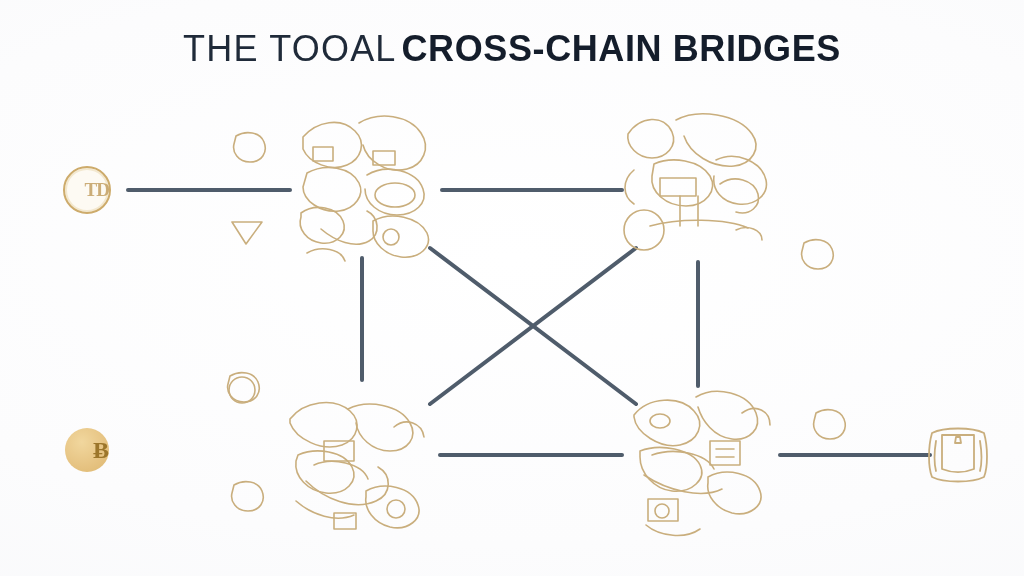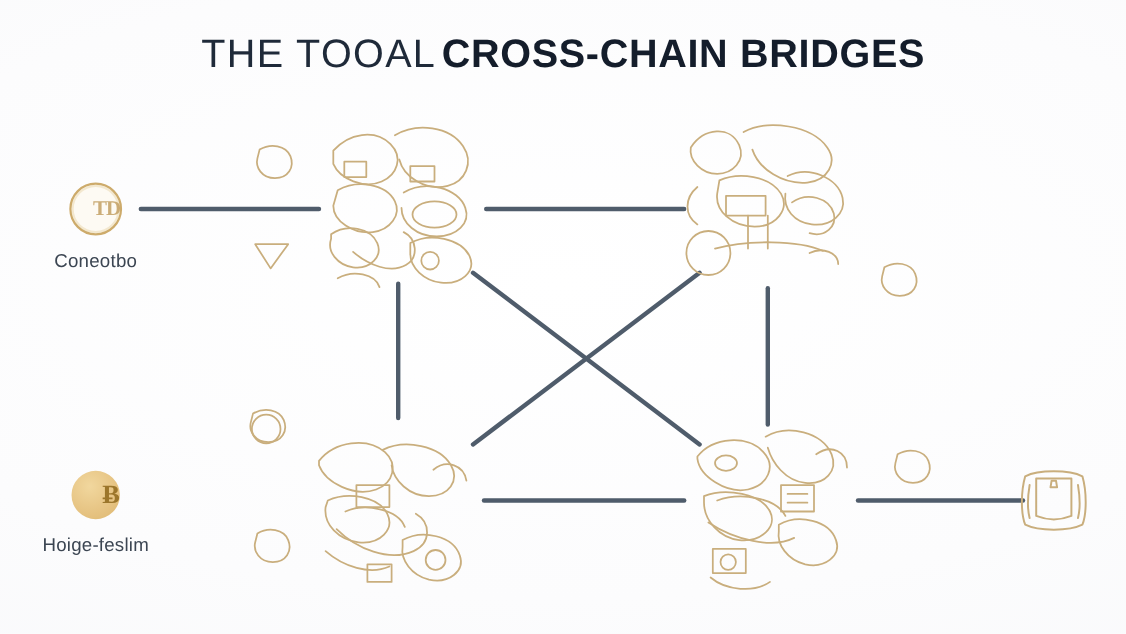--- a/index.html
+++ b/index.html
@@ -202,23 +202,21 @@
     </g>
     <g>
       <circle cx="242" cy="390" r="13" stroke="#c9ae7d" stroke-width="1.6" fill="none"></circle>
     </g>
   </svg>
 
   <div class="legend" id="legend-top">
     <div class="coin ring">
       <span class="glyph">TD</span>
     </div>
-    <div class="lbl">Coneotbo</div>
   </div>
 
   <div class="legend" id="legend-bottom">
     <div class="coin filled">
       <span class="glyph">Ƀ</span>
     </div>
-    <div class="lbl">Hoige-feslim</div>
   </div>
 
 </div>
 
 </body></html>

